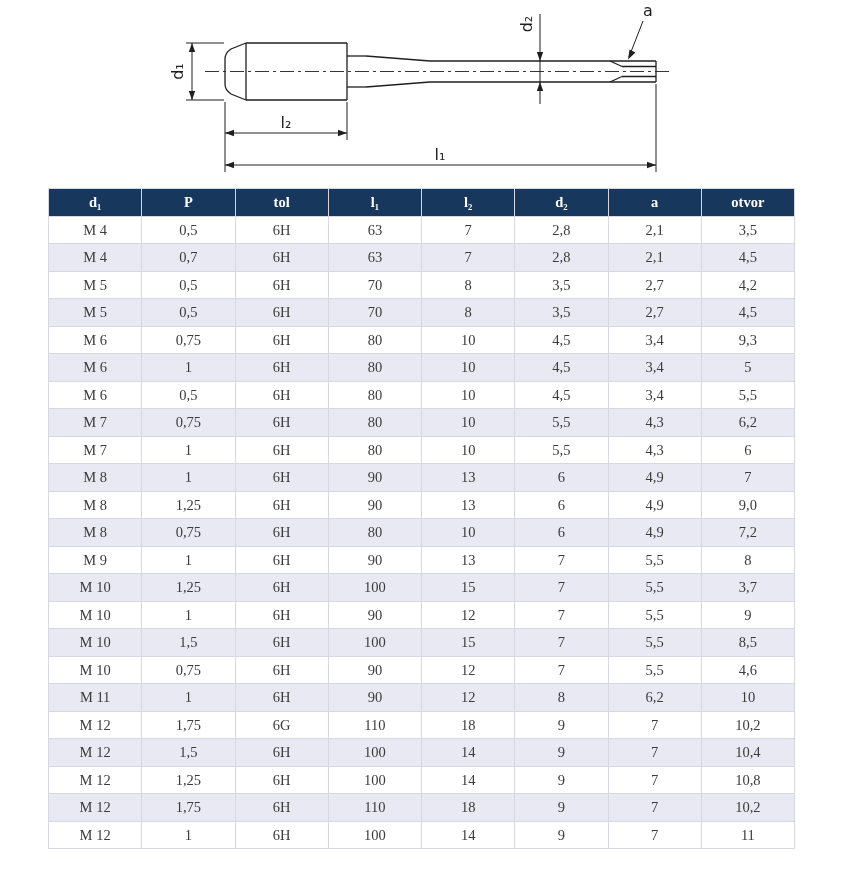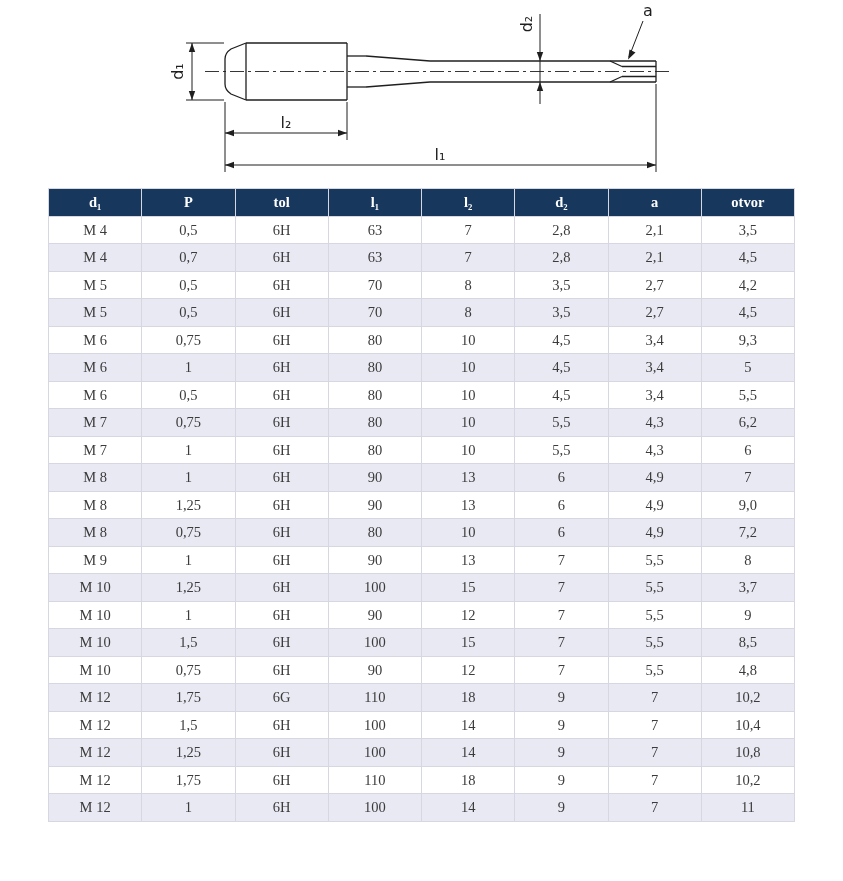--- a/index.html
+++ b/index.html
@@ -304,21 +304,31 @@
           <td>8,5</td>
         </tr>
         <tr>
           <td>M 10</td>
           <td>0,75</td>
           <td>6H</td>
           <td>90</td>
           <td>12</td>
           <td>7</td>
           <td>5,5</td>
-          <td>4,8</td>
+          <td>4,6</td>
+        </tr>
+        <tr>
+          <td>M 11</td>
+          <td>1</td>
+          <td>6H</td>
+          <td>90</td>
+          <td>12</td>
+          <td>8</td>
+          <td>6,2</td>
+          <td>10</td>
         </tr>
         <tr>
           <td>M 12</td>
           <td>1,75</td>
           <td>6G</td>
           <td>110</td>
           <td>18</td>
           <td>9</td>
           <td>7</td>
           <td>10,2</td>

